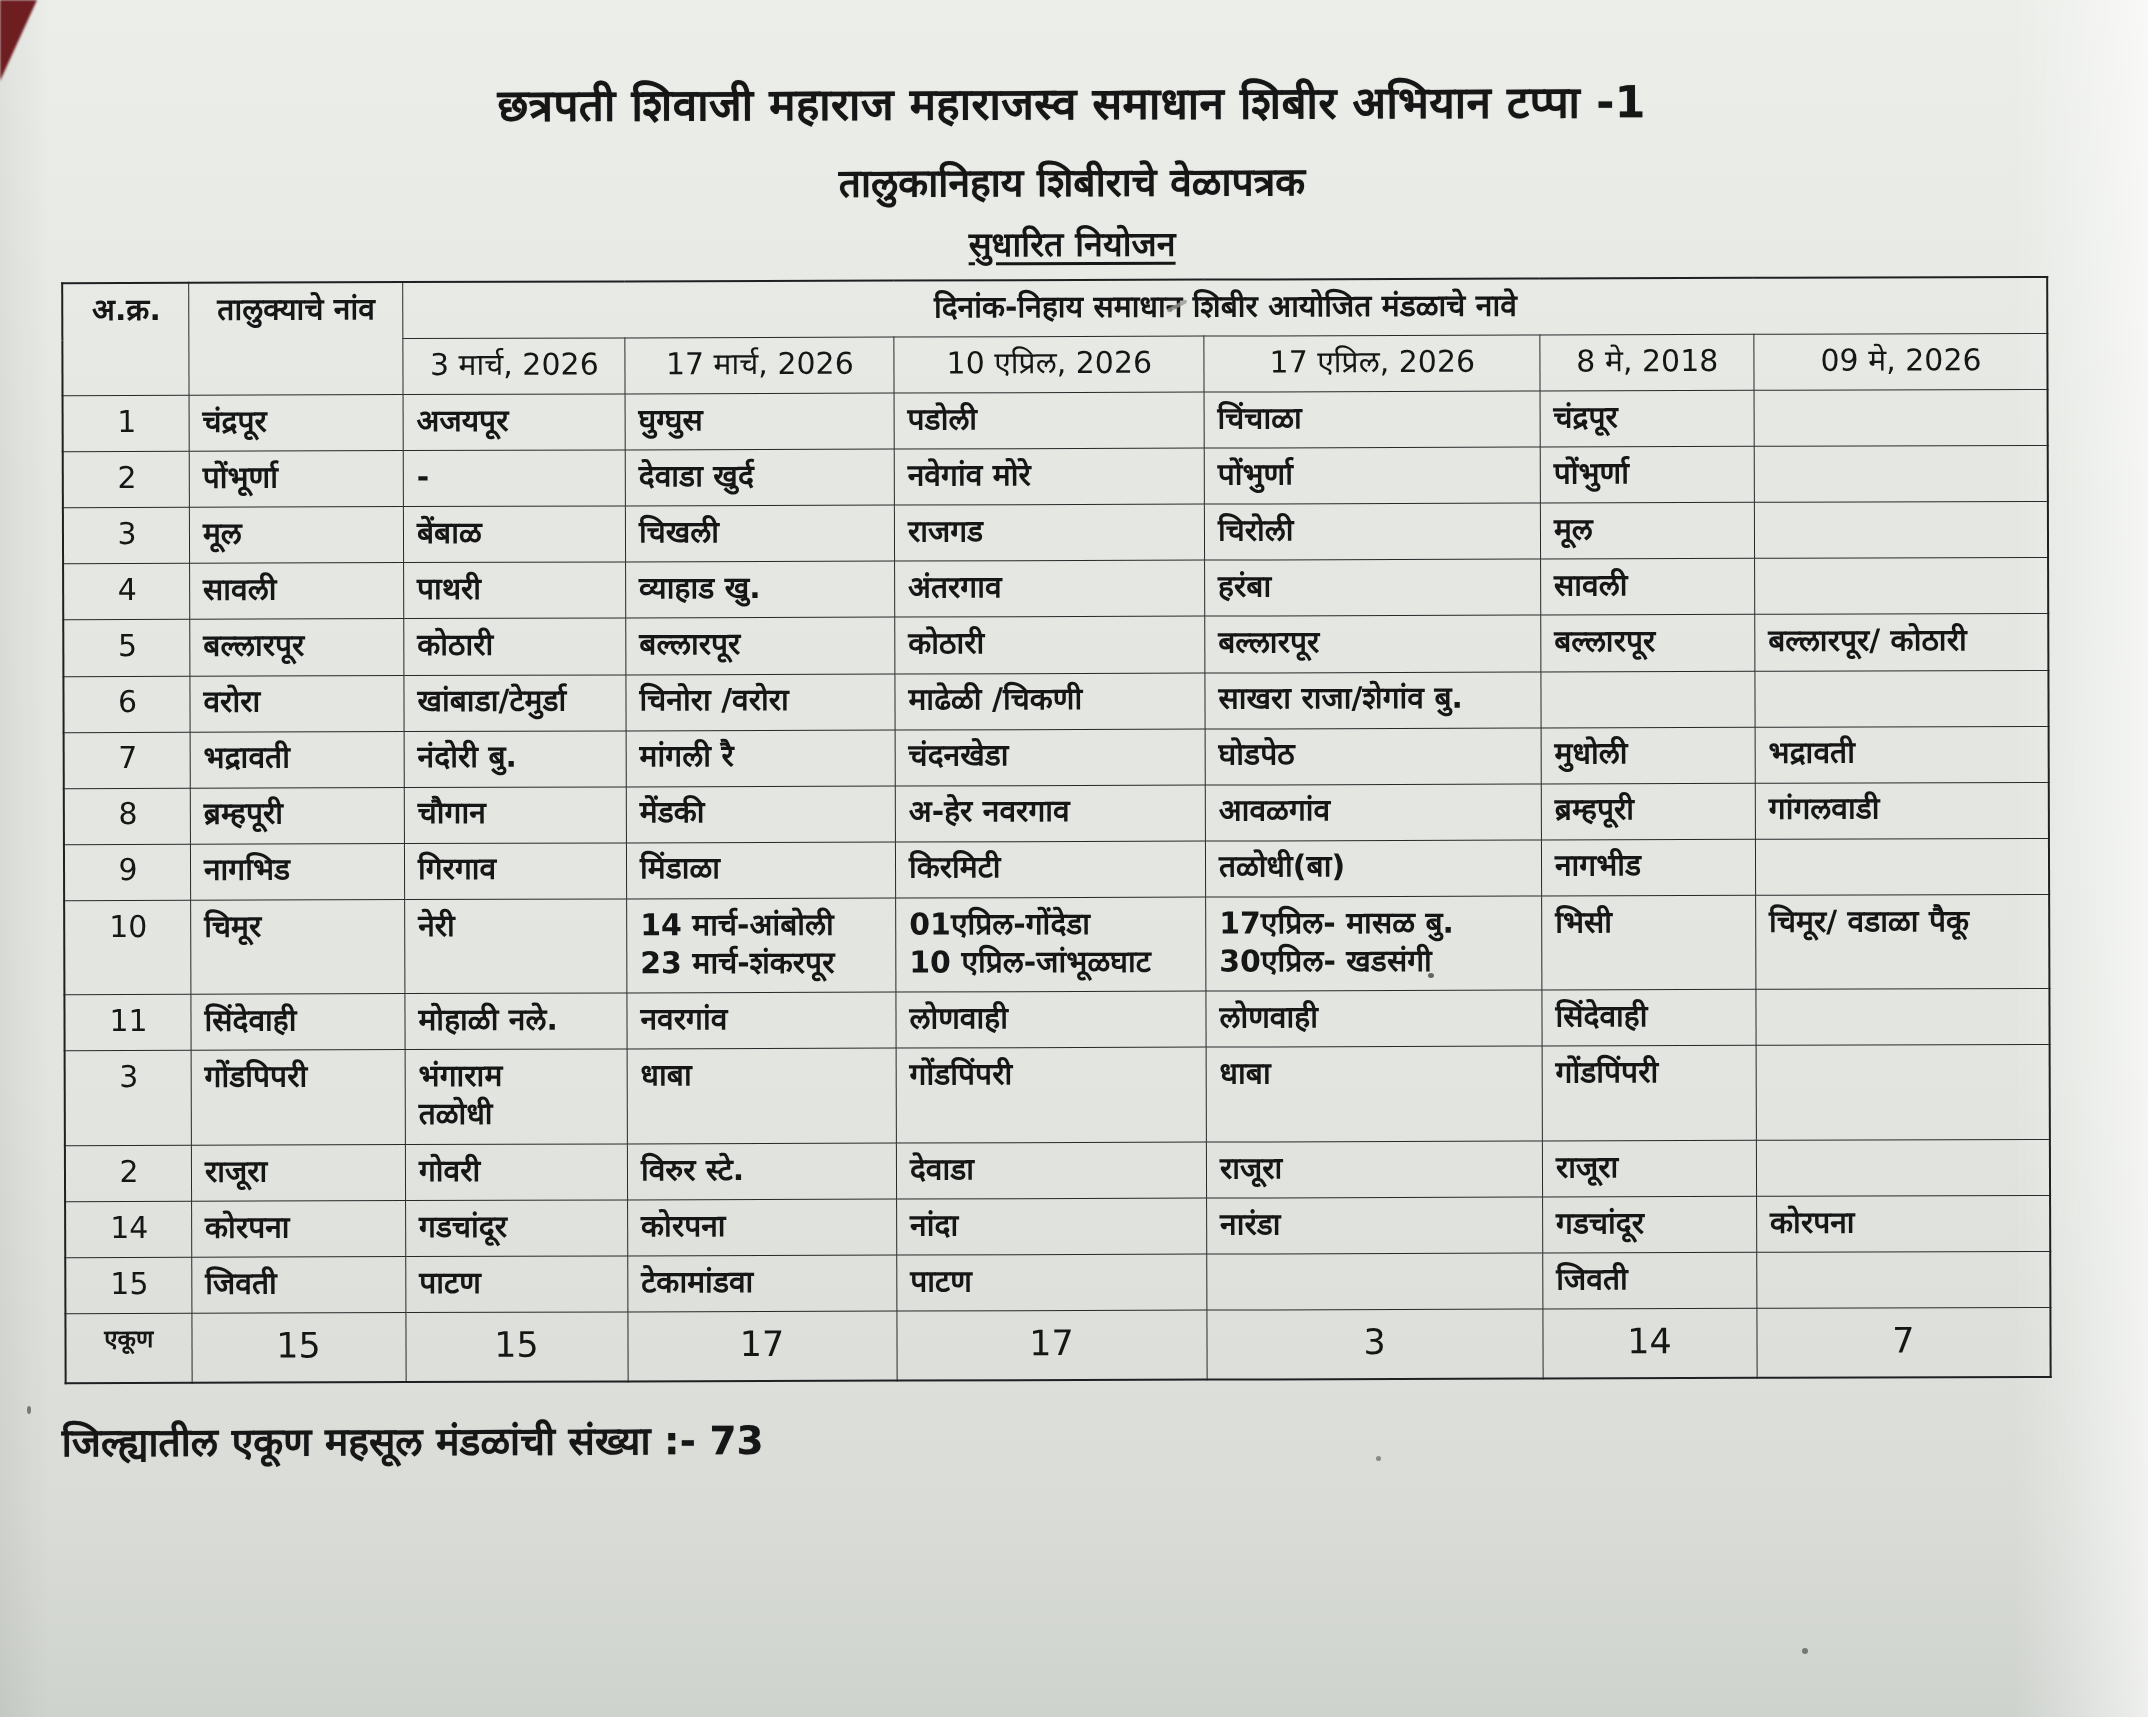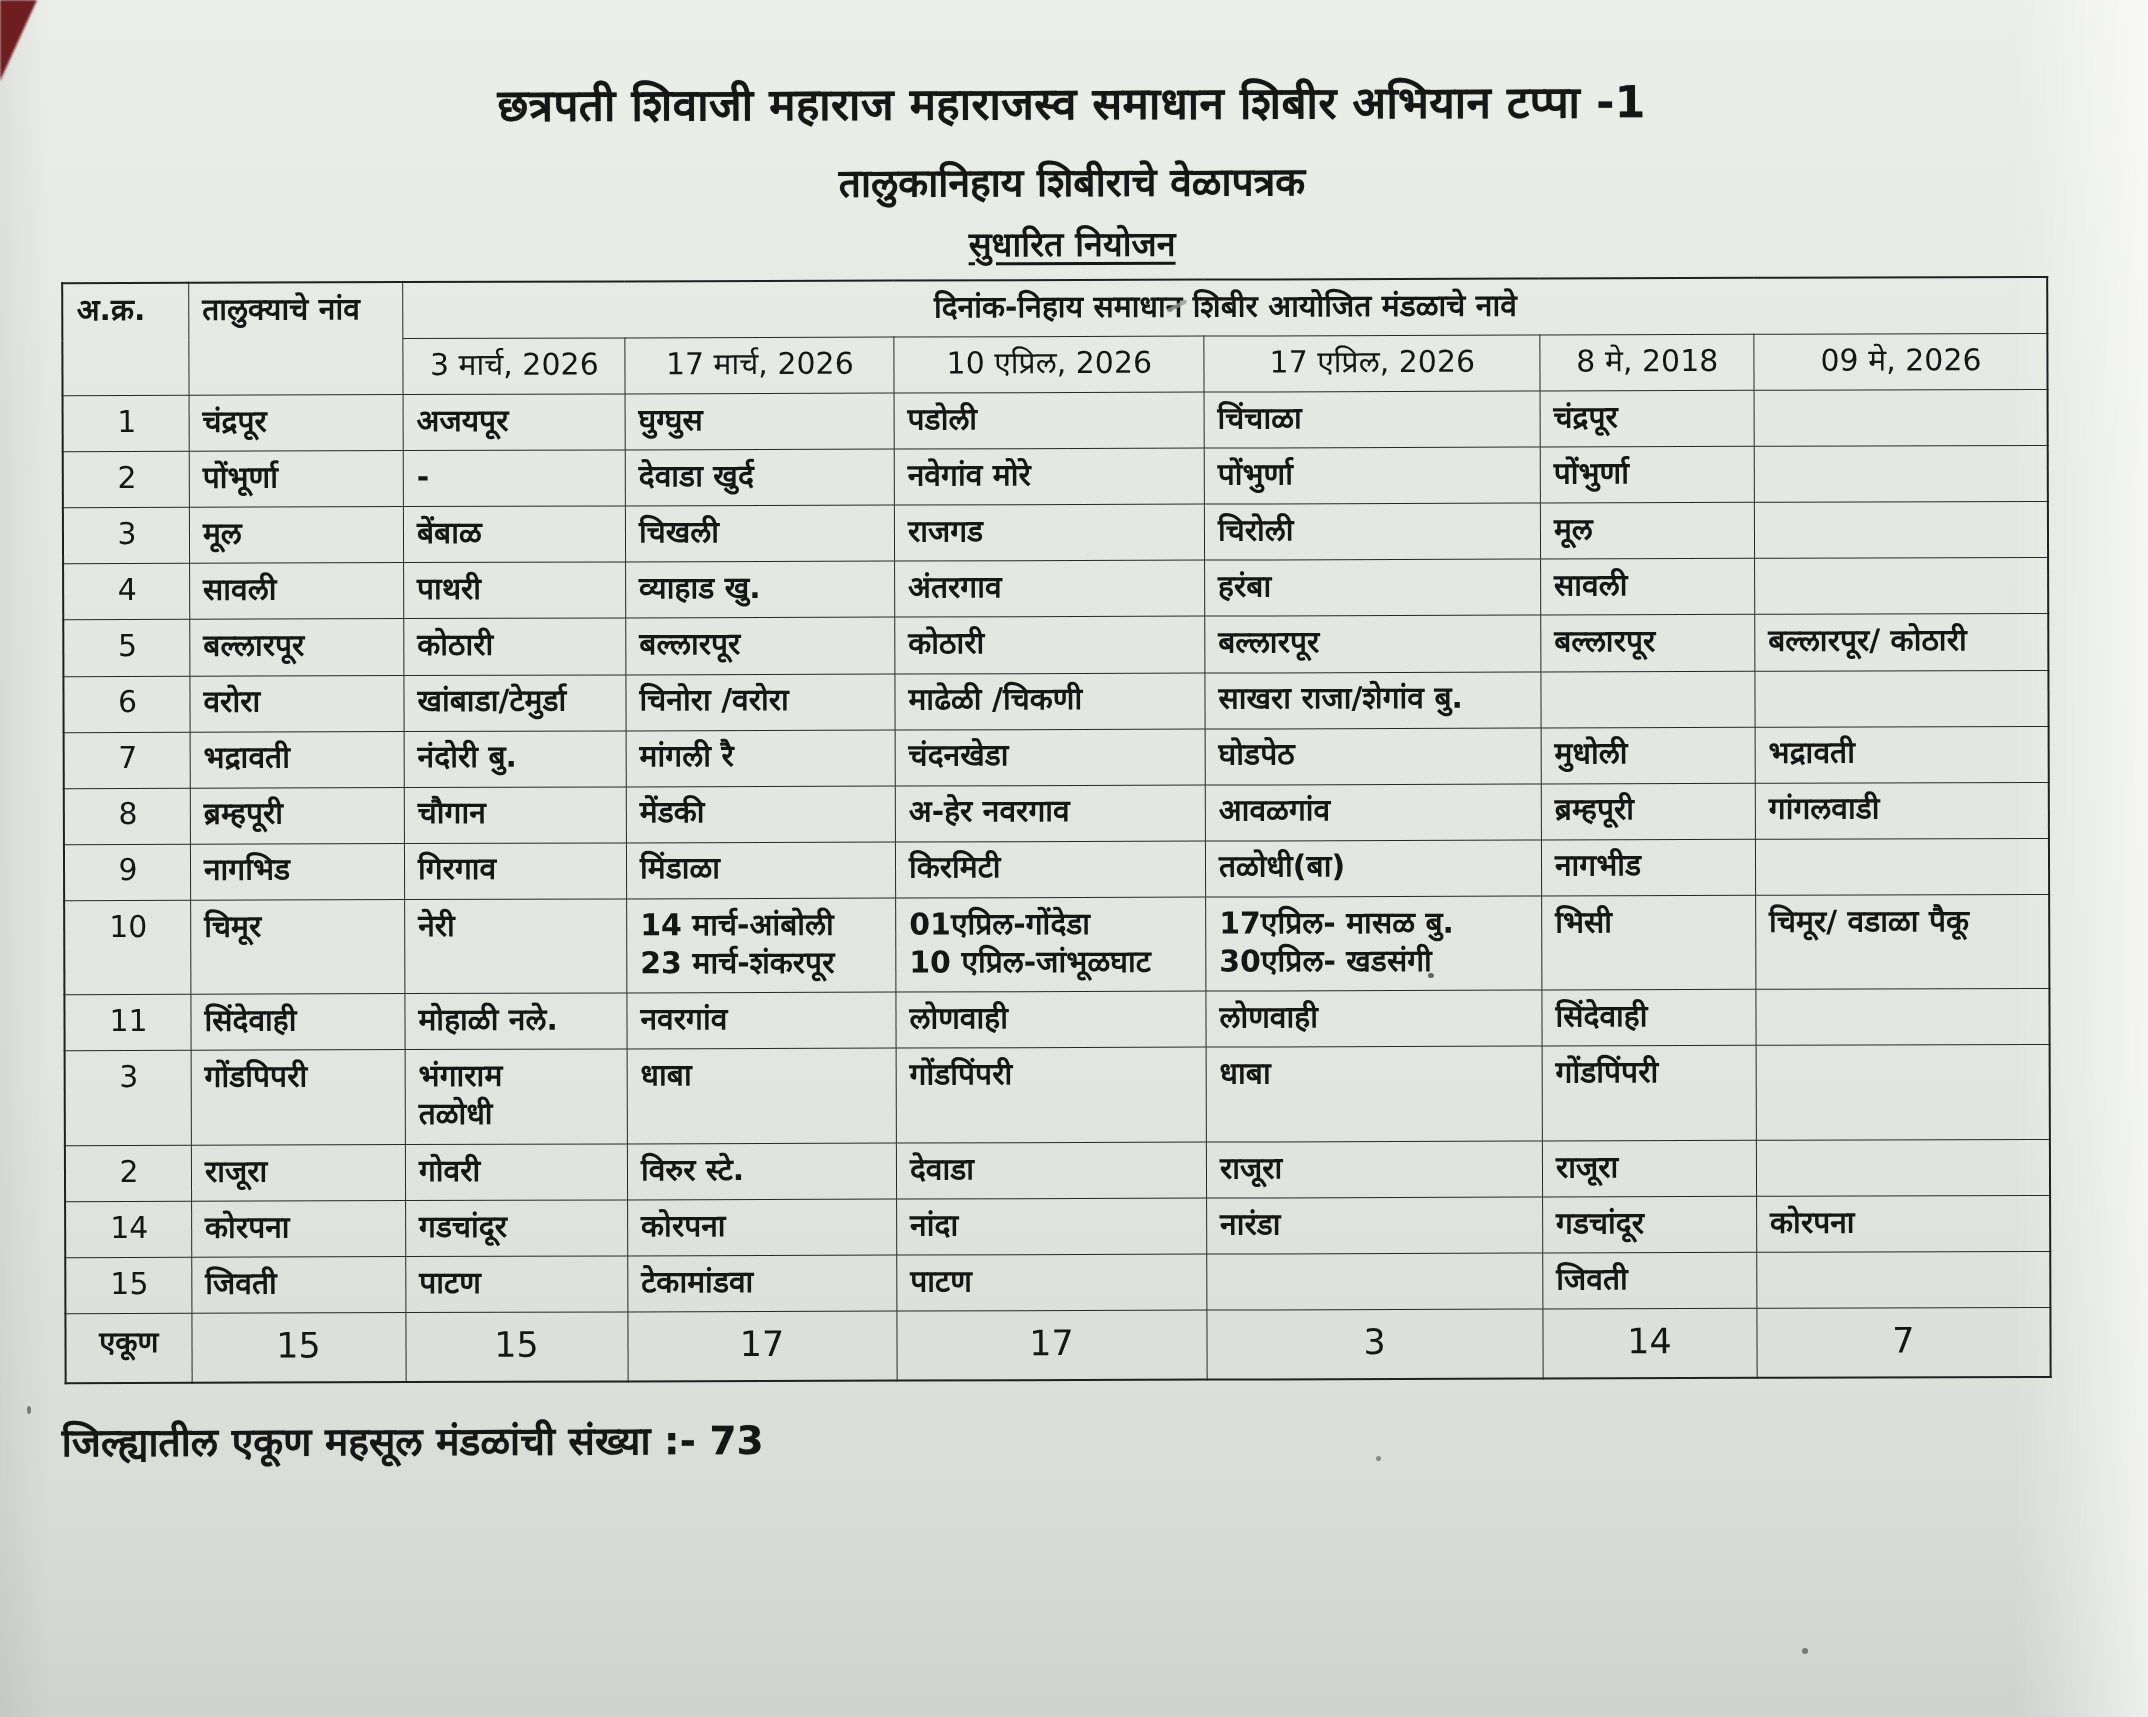--- a/index.html
+++ b/index.html
@@ -57,41 +57,41 @@
   }
   table.schedule th, table.schedule td {
     border: 1.7px solid #29292b;
     padding: 6.7px 11.7px 10px 13.4px;
     vertical-align: top;
     font-size: 30px;
     line-height: 1.28;
   }
   table.schedule { border: 2.5px solid #202022; }
   th.sr-head, th.taluka-head {
-    font-weight: bold; font-size: 32px; text-align: left; vertical-align: top;
+    font-weight: bold; font-size: 32px; text-align: center; vertical-align: top;
     padding-top: 11.7px;
   }
   th.span-head {
     font-weight: bold; font-size: 34px; text-align: center;
     white-space: nowrap; padding: 5px 8.4px 6.7px;
   }
   th.date-head {
     font-weight: normal; font-size: 32px; text-align: center;
     white-space: nowrap; padding: 8.4px 5px 11.7px;
   }
   td.sr { text-align: center; font-weight: normal; font-size: 32px; padding-top: 10px; }
   td.taluka { font-weight: bold; white-space: nowrap; padding-top: 10px; }
   td.cell  { font-weight: bold; }
   td.cell div { white-space: nowrap; }
   tr.total-row td {
     font-size: 35px; text-align: center;
     padding: 10px 8.4px 13.4px;
   }
   tr.total-row td.total-label {
-    font-weight: bold; font-size: 29px; text-align: center; white-space: nowrap;
+    font-weight: bold; font-size: 24px; text-align: center; white-space: nowrap;
     padding-left: 5px; padding-right: 5px;
   }
   .footer-note {
     position: absolute; left: 60px; top: 1411px;
     font-size: 39px; font-weight: bold;
     text-shadow: 0 0 0.8px rgba(0,0,0,0.4);
   }
   
   .speck { position: absolute; background: #3a3a3a; border-radius: 50%; opacity: 0.75; }
   .speck.s1 { left: 1428px; top: 973px; width: 5.9px; height: 5px; }

